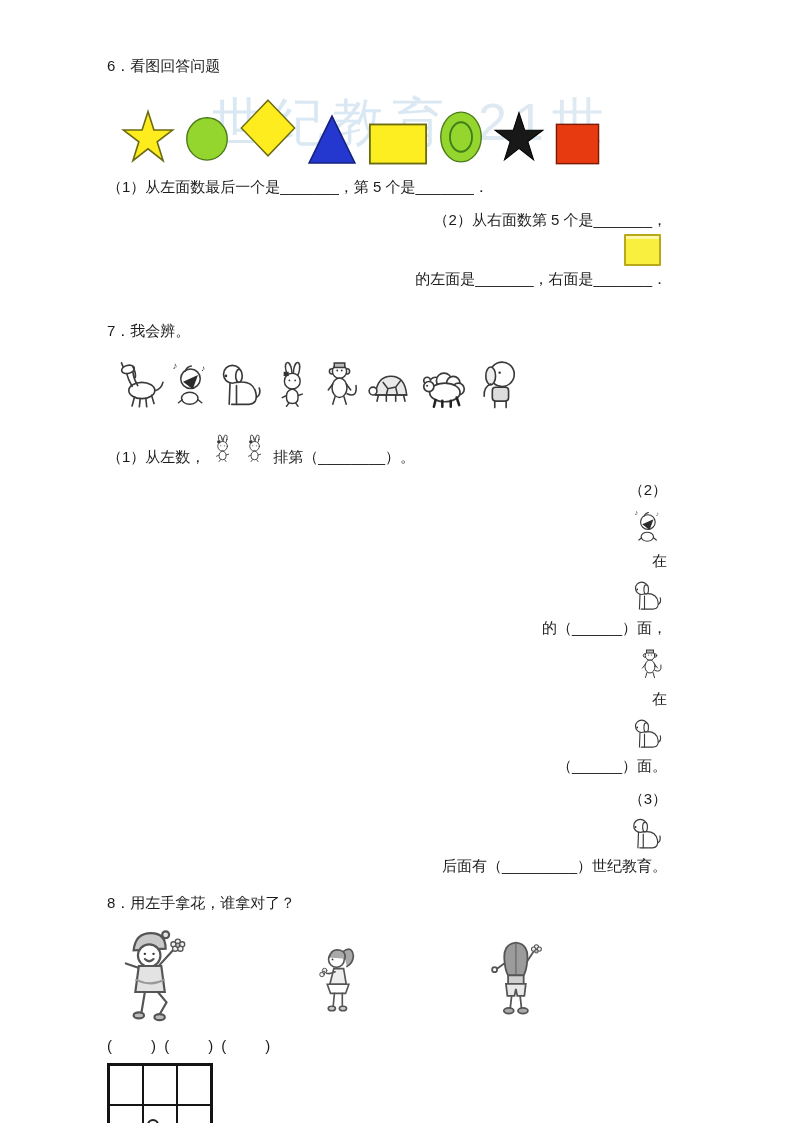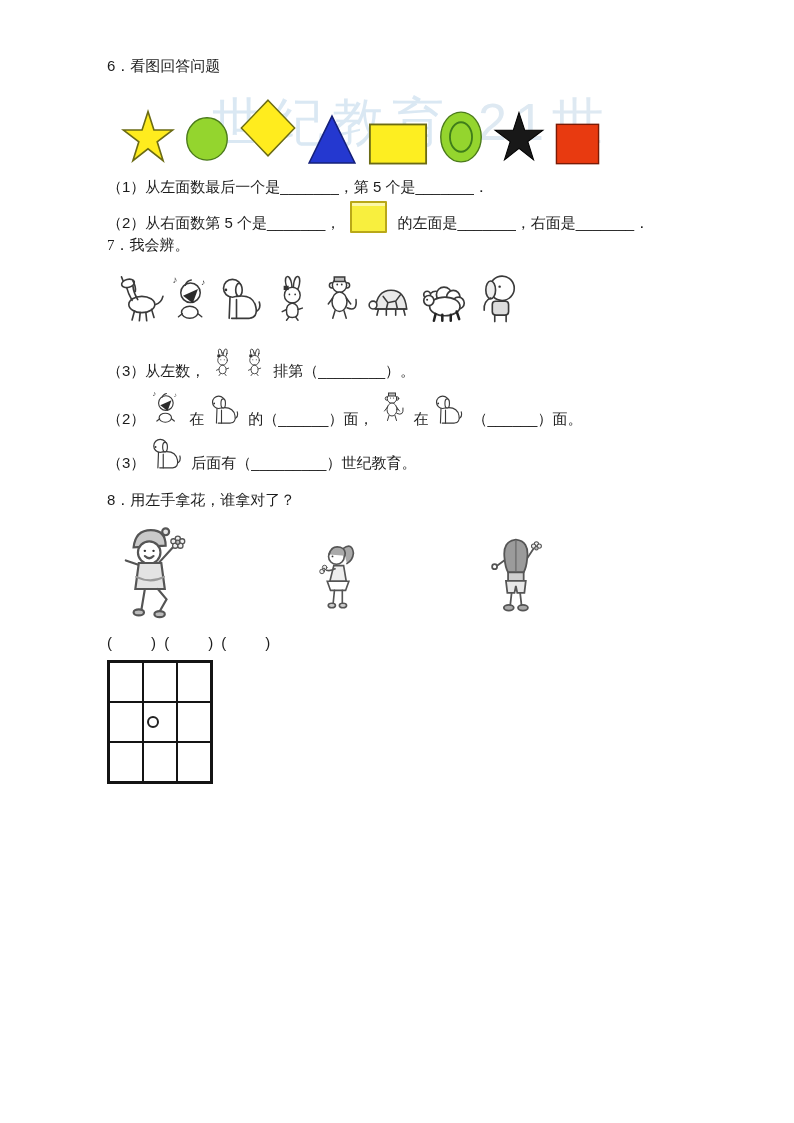--- a/index.html
+++ b/index.html
@@ -12,22 +12,22 @@
   .content { position:absolute; left:107px; top:56px; width:560px; z-index:2; }
   .wm {
     position:absolute; left:212px; top:88px; z-index:1;
     font-size:52px; letter-spacing:8px; color:#9fc3e0; opacity:.38;
     white-space:pre; user-select:none;
   }
   .wm .wm-right { margin-left:26px; color:#a9c6de; }
   .qtitle { margin:0; padding:0; line-height:20px; }
   .shape-row { display:flex; align-items:flex-end; gap:9px; margin:14px 0 6px 14px; position:relative; z-index:2; }
   .line { display:flex; align-items:flex-end; gap:4px; white-space:pre; }
-  .m-t12 { margin-top:12px; } .m-t14 { margin-top:4px; }
-  .m-t20 { margin-top:2px;font-family:Liberation Serif, serif; } .m-t26 { margin-top:17px; }
+  .m-t12 { margin-top:12px; } .m-t14 { margin-top:14px;flex-direction:column; }
+  .m-t20 { margin-top:32px; } .m-t26 { margin-top:17px; }
   .inline-sq {
     display:inline-block; width:33px; height:28px;
     background:#f8ef3e; border:2px solid #b9a818; border-radius:1px;
     box-shadow:inset 0 3px 0 rgba(255,255,255,.55); margin:0 6px;
   }
   .animal-row { display:flex; align-items:flex-end; gap:1px; margin:10px 0 8px 8px; }
   .animal-row svg { display:block; }
   .kids-row { position:relative; height:108px; margin-top:10px; }
   .kid { position:absolute; bottom:0; }
   .answer-blanks { margin-top:6px; letter-spacing:2px; white-space:pre; }
@@ -271,21 +271,21 @@
         </svg>
       <svg width="54" height="66" viewBox="0 0 64 64">
           <use href="#sym-sheep"></use>
         </svg>
       <svg width="52" height="66" viewBox="0 0 64 64">
           <use href="#sym-elephant"></use>
         </svg>
     </div>
 
     <div class="line m-t12">
-      <span>（3）从左数，</span>
+      <span>（1）从左数，</span>
       <svg class="mini" width="28" height="38" viewBox="0 0 64 64">
           <use href="#sym-rabbit"></use>
         </svg>
       <svg class="mini" width="28" height="38" viewBox="0 0 64 64">
           <use href="#sym-rabbit"></use>
         </svg>
       <span>排第（________）。</span>
     </div>
 
     <div class="line m-t14">

